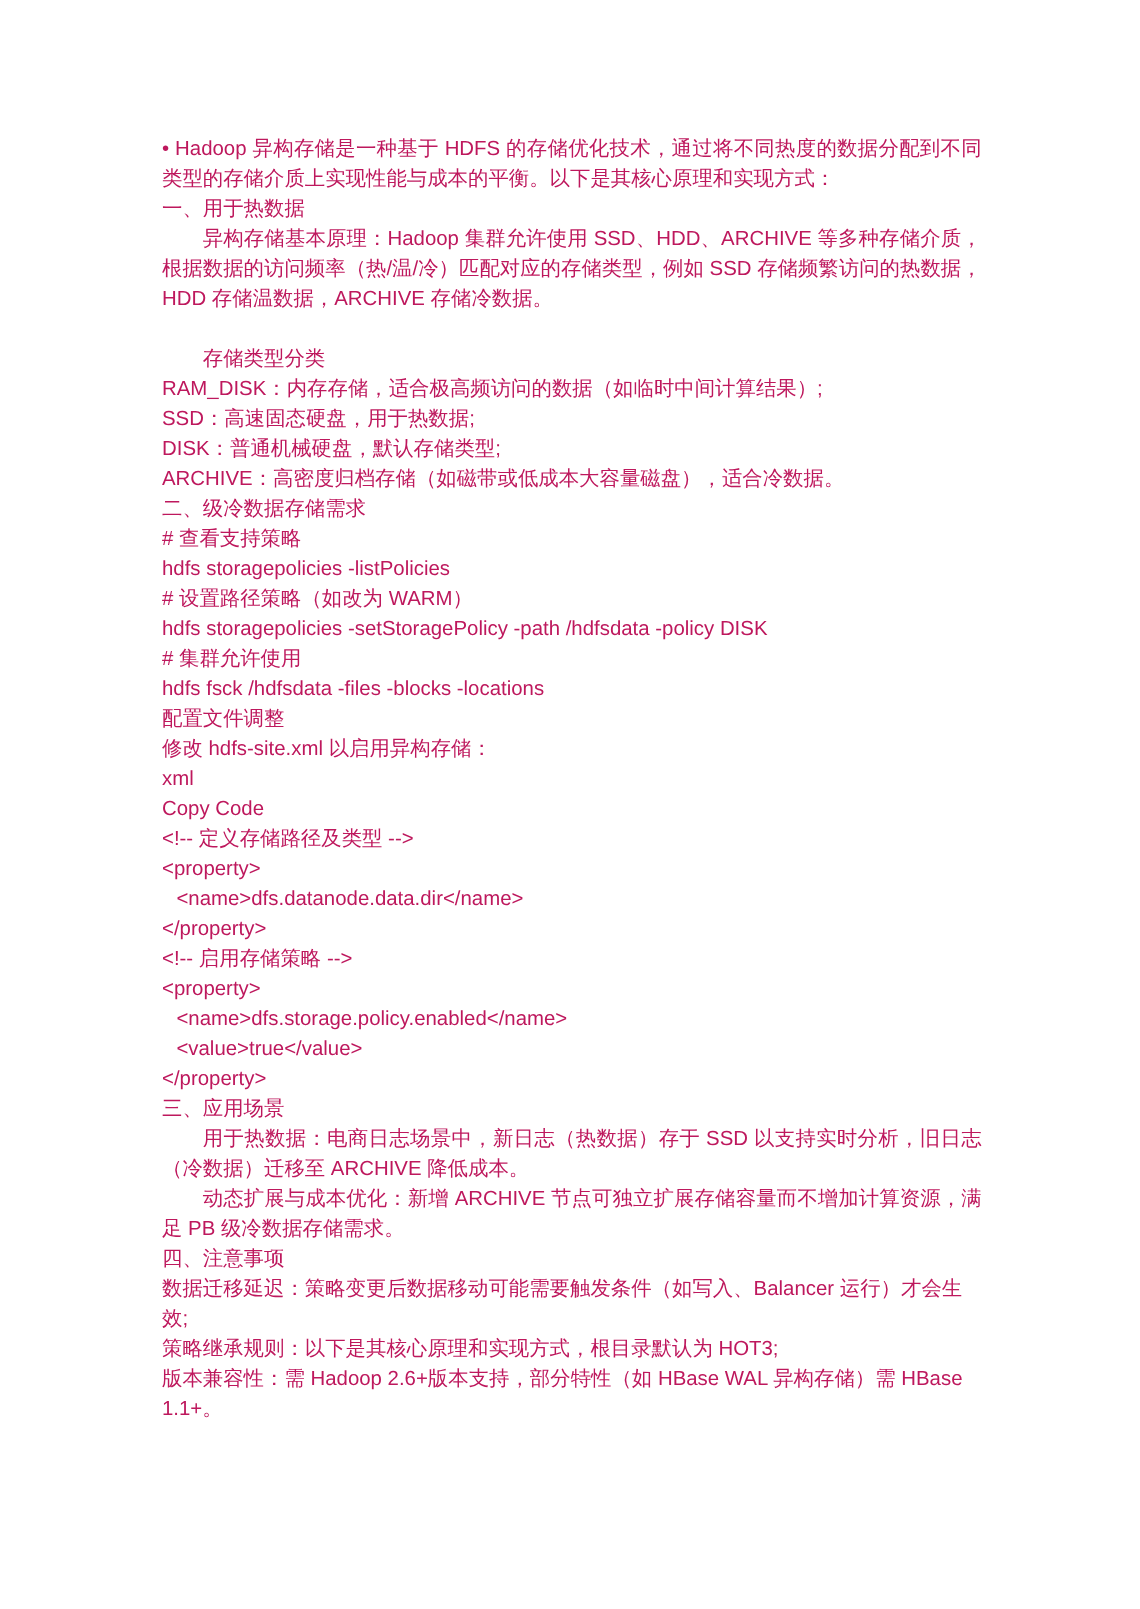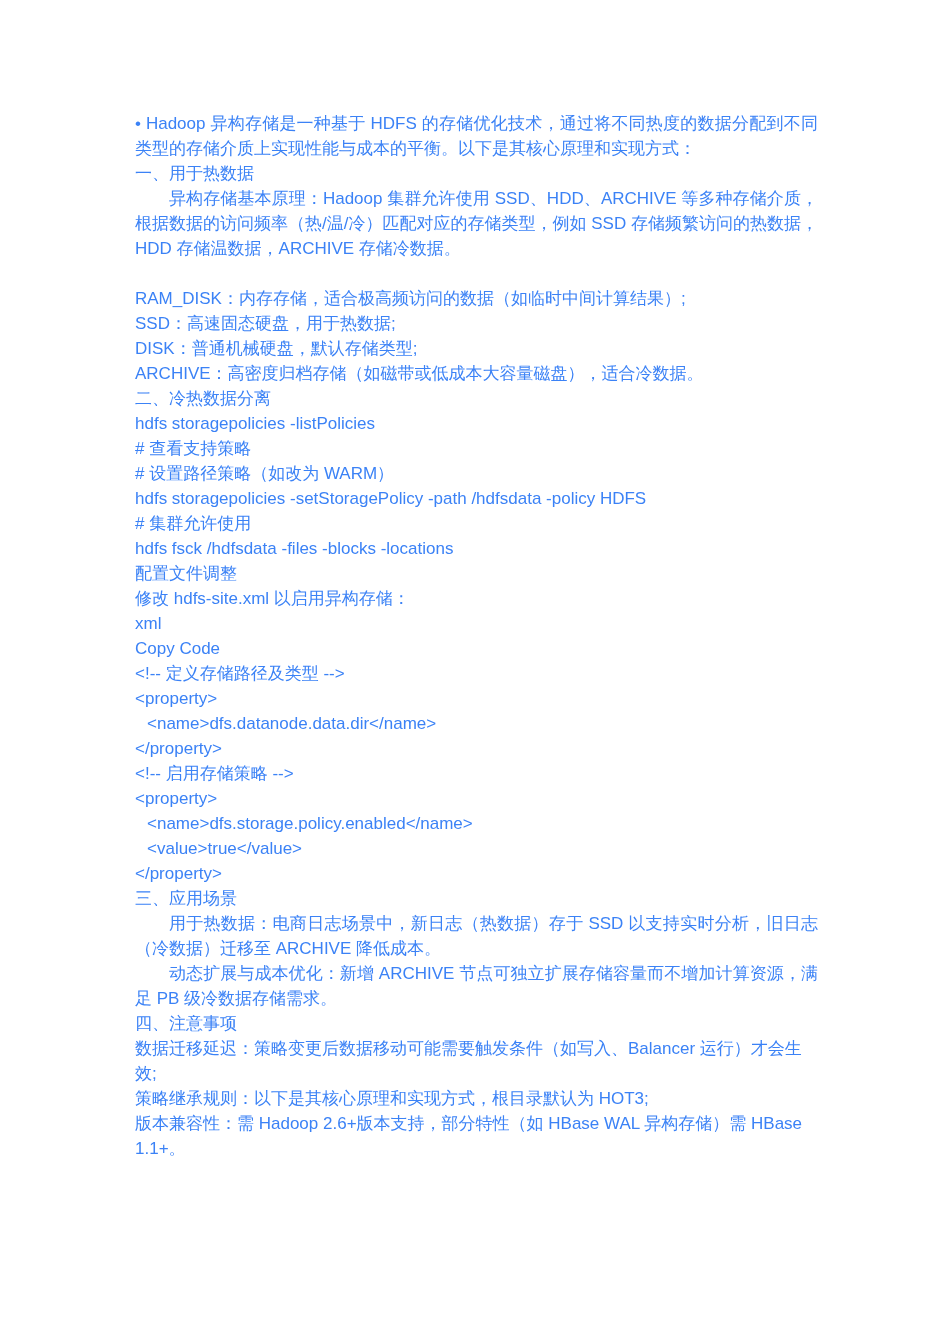--- a/index.html
+++ b/index.html
@@ -12,21 +12,21 @@
     height: 1341px;
     overflow: hidden;
     position: relative;
   }
   .page {
     box-sizing: border-box;
     width: 912px;
     height: 1341px;
     padding: 111px 88px 0 135px;
     background: #ffffff;
-    color: #3b82f6;
+    color: #be185d;
     font-family: "Liberation Sans", "DejaVu Sans", sans-serif;
     font-size: 17px;
     line-height: 25px;
   }
   .doc-body {
     width: 683px;
   }
   .line {
     min-height: 25px;
     white-space: pre-wrap;
@@ -52,29 +52,30 @@
 </style>
 </head>
 <body>
 
 <main class="page">
   <div class="doc-body" id="doc-body">
       <div class="line justify">• Hadoop 异构存储是一种基于 HDFS 的存储优化技术，通过将不同热度的数据分配到不同类型的存储介质上实现性能与成本的平衡。以下是其核心原理和实现方式：</div>
       <div class="line plain">一、用于热数据</div>
       <div class="line justify-indent">异构存储基本原理：Hadoop 集群允许使用 SSD、HDD、ARCHIVE 等多种存储介质，根据数据的访问频率（热/温/冷）匹配对应的存储类型，例如 SSD 存储频繁访问的热数据，HDD 存储温数据，ARCHIVE 存储冷数据。</div>
       <div class="line blank"></div>
+      <div class="line indent">存储类型分类</div>
       <div class="line plain">RAM_DISK：内存存储，适合极高频访问的数据（如临时中间计算结果）;</div>
       <div class="line plain">SSD：高速固态硬盘，用于热数据;</div>
       <div class="line plain">DISK：普通机械硬盘，默认存储类型;</div>
       <div class="line plain">ARCHIVE：高密度归档存储（如磁带或低成本大容量磁盘），适合冷数据。</div>
-      <div class="line plain">二、冷热数据分离</div>
+      <div class="line plain">二、级冷数据存储需求</div>
+      <div class="line plain"># 查看支持策略</div>
       <div class="line plain">hdfs storagepolicies -listPolicies</div>
-      <div class="line plain"># 查看支持策略</div>
       <div class="line plain"># 设置路径策略（如改为 WARM）</div>
-      <div class="line plain">hdfs storagepolicies -setStoragePolicy -path /hdfsdata -policy HDFS</div>
+      <div class="line plain">hdfs storagepolicies -setStoragePolicy -path /hdfsdata -policy DISK</div>
       <div class="line plain"># 集群允许使用</div>
       <div class="line plain">hdfs fsck /hdfsdata -files -blocks -locations</div>
       <div class="line plain">配置文件调整</div>
       <div class="line plain">修改 hdfs-site.xml 以启用异构存储：</div>
       <div class="line plain">xml</div>
       <div class="line plain">Copy Code</div>
       <div class="line plain">&lt;!-- 定义存储路径及类型 --&gt;</div>
       <div class="line plain">&lt;property&gt;</div>
       <div class="line code-indent">&lt;name&gt;dfs.datanode.data.dir&lt;/name&gt;</div>
       <div class="line plain">&lt;/property&gt;</div>

